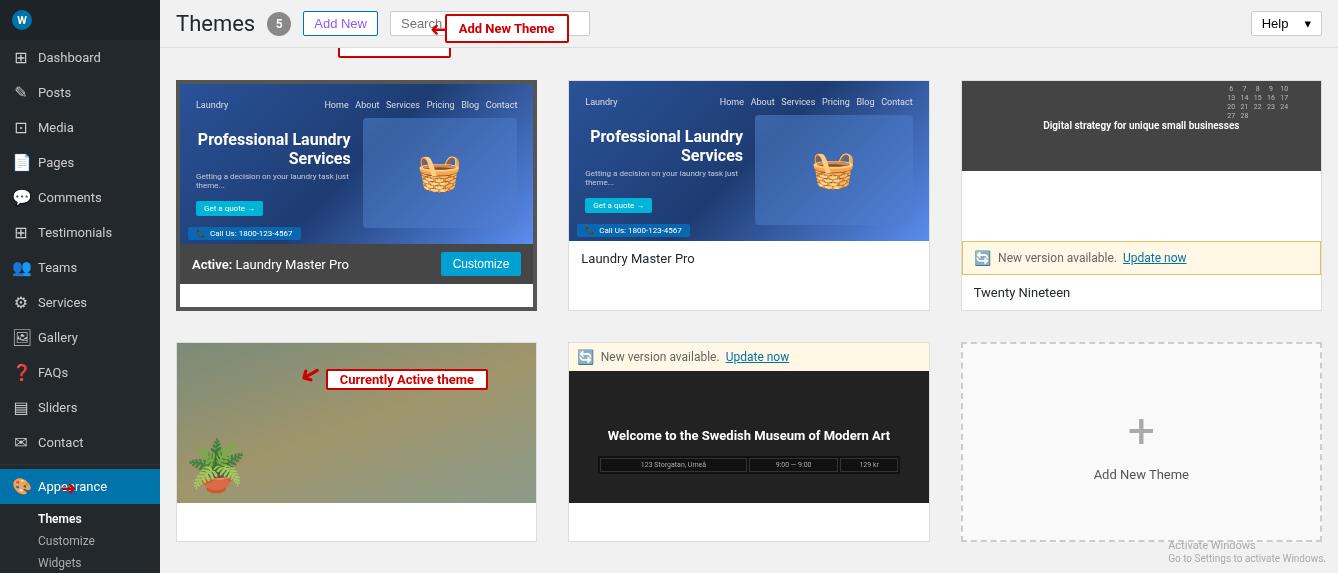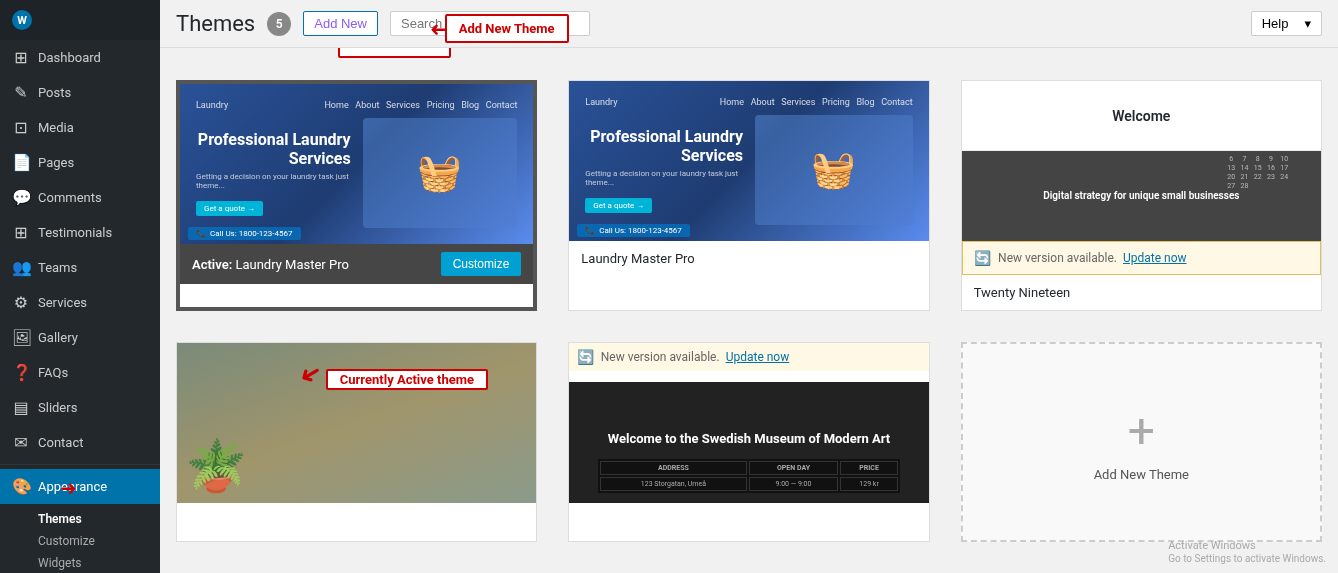--- a/index.html
+++ b/index.html
@@ -267,21 +267,20 @@
       height: 160px;
       background: #222;
       display: flex;
       flex-direction: column;
       align-items: center;
       justify-content: center;
       color: white;
       font-size: 12px;
       text-align: center;
       padding: 12px;
-      margin-top: 11px;
     }
     .museum-thumb h3 { font-size: 13px; font-weight: 700; margin-bottom: 6px; line-height: 1.3; }
     .museum-table {
       width: 90%;
       background: #111;
       font-size: 7px;
       color: #aaa;
       margin-top: 6px;
     }
     .museum-table td { padding: 2px 4px; border: 1px solid #333; }
@@ -486,23 +485,20 @@
             </div>
           </div>
           <div class="theme-footer-light">
             <span>Laundry Master Pro</span>
           </div>
         </div>
 
         <div class="theme-card">
           <div class="theme-thumbnail">
             <div class="twenty-nineteen-thumb">
-              <div class="twenty-nineteen-top">
-                <span>Welcome</span>
-              </div>
               <div class="twenty-nineteen-bottom">
                 <div class="text-overlay">Digital strategy for unique small businesses</div>
                 <div class="calendar-grid">
                   <span>6</span>
                     <span>7</span>
                     <span>8</span>
                     <span>9</span>
                     <span>10</span>
                     <span></span>
                     <span></span>
@@ -551,25 +547,20 @@
           <div class="theme-thumbnail">
             <div class="update-notice" style="border:none; background:#fff8e5; padding:6px 8px;">
               <span class="update-icon">🔄</span>
               <span>New version available.</span>
               <a href="#">Update now</a>
             </div>
             <div class="museum-thumb">
               <h3>Welcome to the Swedish Museum of Modern Art</h3>
               <table class="museum-table">
                 <tbody>
-                    <tr>
-                  <td><b>ADDRESS</b></td>
-                  <td><b>OPEN DAY</b></td>
-                  <td><b>PRICE</b></td>
-                </tr>
                 <tr>
                   <td>123 Storgatan, Umeå</td>
                   <td>9:00 — 9:00</td>
                   <td>129 kr</td>
                 </tr>
               </tbody>
                 </table>
             </div>
           </div>
           <div class="theme-footer-light">

